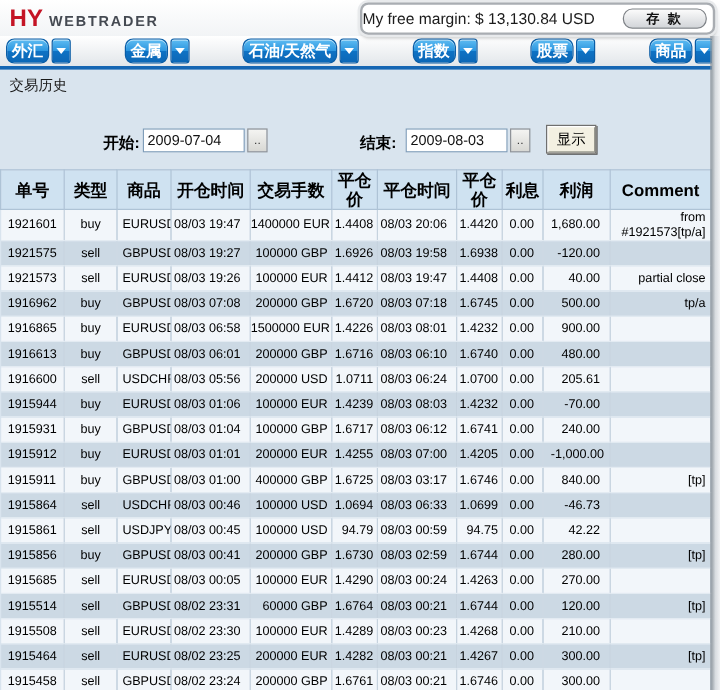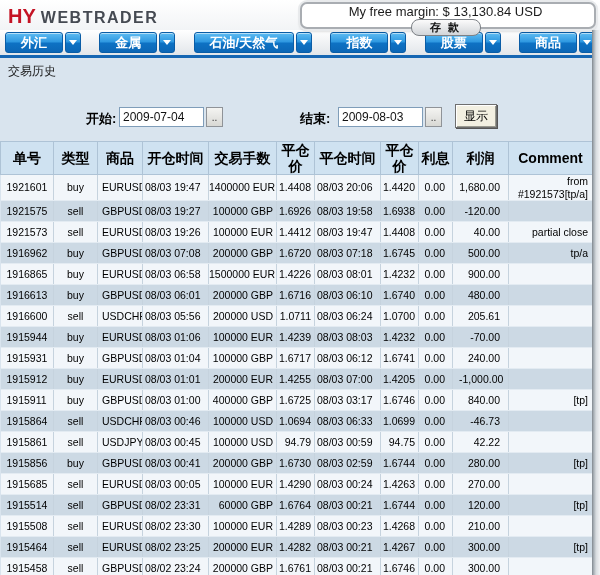--- a/index.html
+++ b/index.html
@@ -3,41 +3,41 @@
 <meta charset="utf-8">
 <style>
   * { margin:0; padding:0; box-sizing:border-box; }
   html,body { width:600px; height:575px; overflow:hidden;
     font-family:"Liberation Sans","DejaVu Sans",sans-serif; background:#d9e4ee; }
 
   
   .topbar { position:relative; height:30px; background:linear-gradient(#ffffff,#f2f4f6); }
   .logo { position:absolute; left:8px; top:5px; display:flex; align-items:baseline; }
   .logo-hy { color:#c41425; font-weight:bold; font-size:20px; letter-spacing:0px; }
-  .logo-wt { color:#454a52; font-weight:bold; font-size:16px; letter-spacing:1.5px; margin-left:5px; }
+  .logo-wt { color:#454a52; font-weight:bold; font-size:12px; letter-spacing:1.5px; margin-left:5px; }
   .margin-box { position:absolute; right:4px; top:2px; width:296px; height:27px;
     background:#ffffff; border:2px solid #a9adb2; border-radius:7px;
     box-shadow:0 0 0 2px #e8eaec, 0 2px 3px rgba(0,0,0,.25);
-    display:flex; align-items:center; justify-content:space-between; padding:0 5px 0 0;flex-direction:column; }
+    display:flex; align-items:center; justify-content:space-between; padding:0 5px 0 0; }
   .margin-text { font-size:13px; color:#1b1b1b; white-space:nowrap; }
   .deposit-btn { width:70px; height:17px; border:1px solid #7d8186; border-radius:8px;
     background:linear-gradient(#fbfbfb,#d2d5d9); font-weight:bold; font-size:11px;
     color:#111; display:flex; align-items:center; justify-content:center; cursor:pointer;
     letter-spacing:2px; }
 
   
   .nav { height:28px; background:linear-gradient(#ffffff,#e2e6ea);
     border-bottom:3px solid #1566b3; display:flex; align-items:center;
     justify-content:space-between; padding:0 5px; }
   .tab-group { display:flex; gap:2px; }
   .tab-main, .tab-arrow { height:21px; border:1px solid #0a5da6; border-radius:3px;
     background:linear-gradient(#5ebcf2 0%, #2d97e0 48%, #0e72c4 52%, #0c67b6 100%);
     box-shadow:inset 0 1px 0 rgba(255,255,255,.55);
     color:#ffffff; display:flex; align-items:center; justify-content:center; cursor:pointer; }
-  .tab-main { padding:0 15px; font-weight:bold; font-size:13px; white-space:nowrap; }
+  .tab-main { padding:0 4px; font-weight:bold; font-size:13px; white-space:nowrap;border-radius:7px; }
   .tab-arrow { width:16px; }
   .tab-arrow .tri { width:0; height:0; border-left:4px solid transparent;
     border-right:4px solid transparent; border-top:5px solid #ffffff; }
 
   
   .content { position:relative; height:544px; }
   .page-title { position:absolute; left:8px; top:5px; font-size:12px; color:#1a1a1a; }
   .filter-label { position:absolute; top:52px; font-weight:bold; font-size:13px; color:#000; }
   .lbl-start { left:86px; } .lbl-end { left:300px; }
   .date-input { position:absolute; top:49px; width:85px; height:20px;

